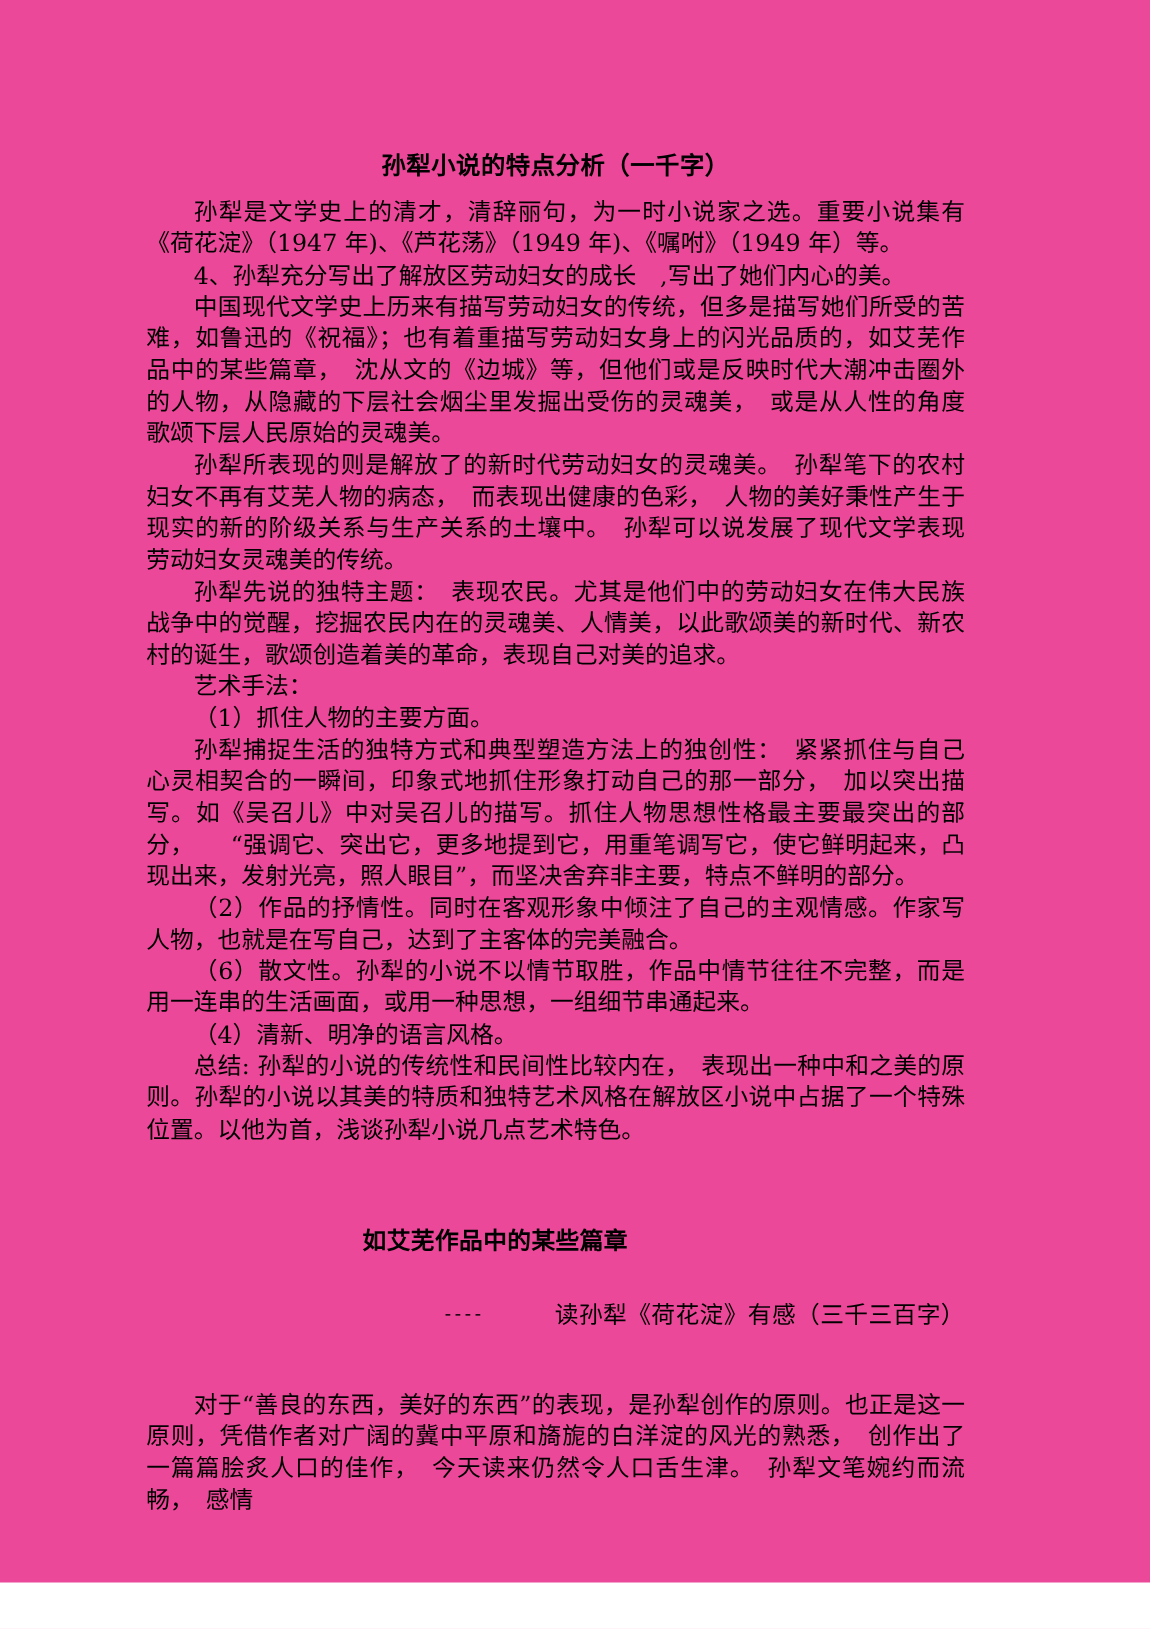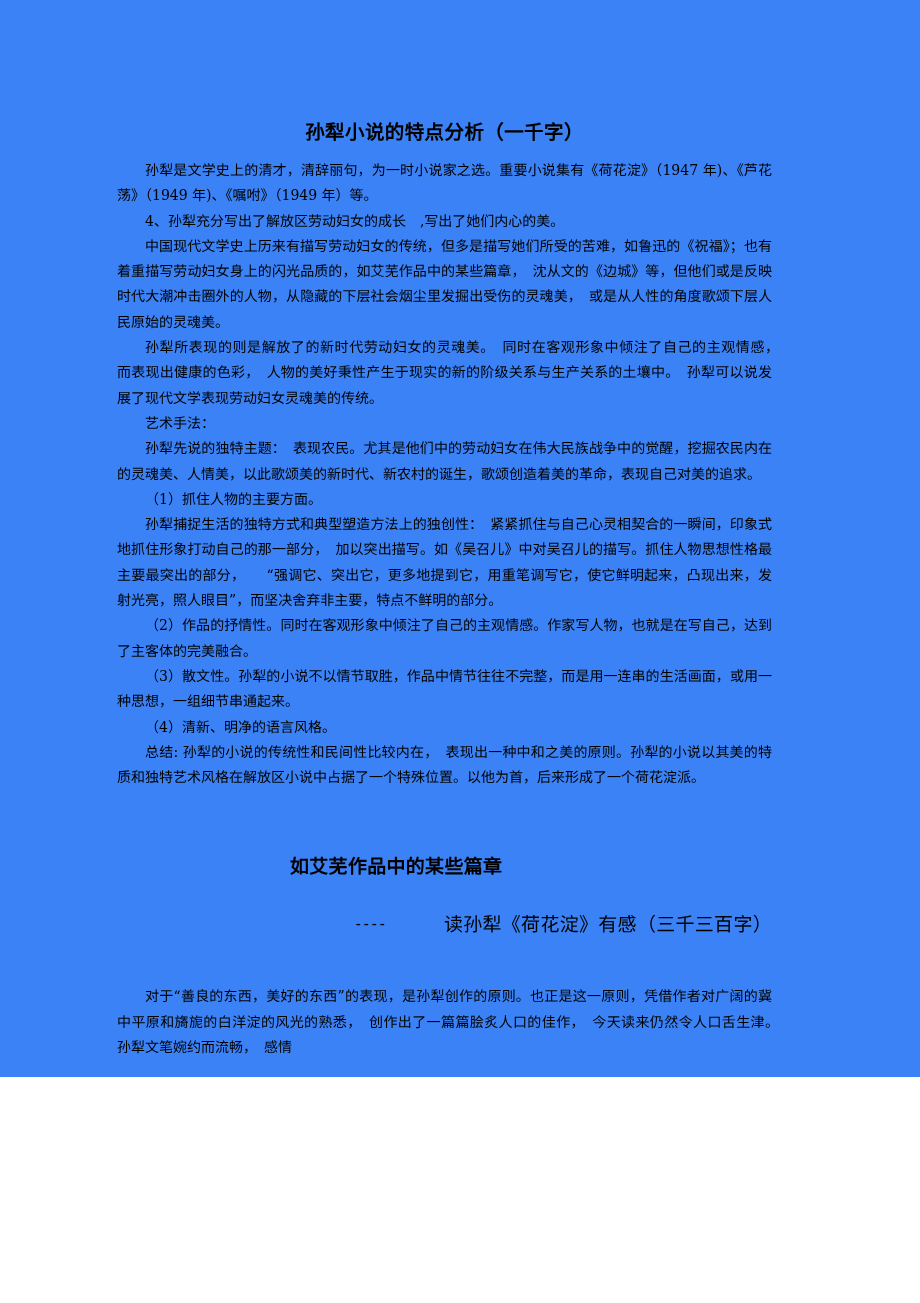--- a/index.html
+++ b/index.html
@@ -13,24 +13,24 @@
     height: 1303px;
     overflow: hidden;
     font-family: "DejaVu Serif", "Liberation Serif", serif;
     color: #000000;
     -webkit-font-smoothing: antialiased;
   }
 
   .page {
     position: relative;
     width: 920px;
-    height: 1077px;
+    height: 1266px;
     box-sizing: border-box;
     padding: 0;
-    background: #3b82f6;
+    background: #ec4899;
   }
 
   
   .doc-body {
     position: absolute;
     left: 117px;
     top: 0;
     width: 655px;
   }
 
@@ -39,21 +39,21 @@
     font-size: 19.5px;
     line-height: 26px;
     font-family: "DejaVu Serif", "Liberation Serif", serif;
     margin: 0;
     padding-top: 120px;
     letter-spacing: 0.4px;
     white-space: nowrap;
   }
 
   .para {
-    font-size: 14px;
+    font-size: 19px;
     line-height: 25.3px;
     text-align: justify;
     text-justify: inter-ideograph;
     margin: 0;
     letter-spacing: 0px;
     word-break: break-all;
   }
 
   .para.indent {
     text-indent: 2em;
@@ -100,29 +100,29 @@
 <div class="page">
   <div class="doc-body">
 
     <h1 class="title-main" id="t-main">孙犁小说的特点分析（一千字）</h1>
 
     <div class="spacer-12"></div>
 
     <p class="para indent">孙犁是文学史上的清才，清辞丽句，为一时小说家之选。重要小说集有《荷花淀》（1947 年)、《芦花荡》（1949 年)、《嘱咐》（1949 年）等。</p>
     <p class="para indent">4、孙犁充分写出了解放区劳动妇女的成长　,写出了她们内心的美。</p>
     <p class="para indent">中国现代文学史上历来有描写劳动妇女的传统，但多是描写她们所受的苦难，如鲁迅的《祝福》；也有着重描写劳动妇女身上的闪光品质的，如艾芜作品中的某些篇章，　沈从文的《边城》等，但他们或是反映时代大潮冲击圈外的人物，从隐藏的下层社会烟尘里发掘出受伤的灵魂美，　或是从人性的角度歌颂下层人民原始的灵魂美。</p>
-    <p class="para indent">孙犁所表现的则是解放了的新时代劳动妇女的灵魂美。　同时在客观形象中倾注了自己的主观情感，　而表现出健康的色彩，　人物的美好秉性产生于现实的新的阶级关系与生产关系的土壤中。　孙犁可以说发展了现代文学表现劳动妇女灵魂美的传统。</p>
+    <p class="para indent">孙犁所表现的则是解放了的新时代劳动妇女的灵魂美。　孙犁笔下的农村妇女不再有艾芜人物的病态，　而表现出健康的色彩，　人物的美好秉性产生于现实的新的阶级关系与生产关系的土壤中。　孙犁可以说发展了现代文学表现劳动妇女灵魂美的传统。</p>
+    <p class="para indent">孙犁先说的独特主题：　表现农民。尤其是他们中的劳动妇女在伟大民族战争中的觉醒，挖掘农民内在的灵魂美、人情美，以此歌颂美的新时代、新农村的诞生，歌颂创造着美的革命，表现自己对美的追求。</p>
     <p class="para indent">艺术手法：</p>
-    <p class="para indent">孙犁先说的独特主题：　表现农民。尤其是他们中的劳动妇女在伟大民族战争中的觉醒，挖掘农民内在的灵魂美、人情美，以此歌颂美的新时代、新农村的诞生，歌颂创造着美的革命，表现自己对美的追求。</p>
     <p class="para indent">（1）抓住人物的主要方面。</p>
     <p class="para indent">孙犁捕捉生活的独特方式和典型塑造方法上的独创性：　紧紧抓住与自己心灵相契合的一瞬间，印象式地抓住形象打动自己的那一部分，　加以突出描写。如《吴召儿》中对吴召儿的描写。抓住人物思想性格最主要最突出的部分，　　“强调它、突出它，更多地提到它，用重笔调写它，使它鲜明起来，凸现出来，发射光亮，照人眼目”，而坚决舍弃非主要，特点不鲜明的部分。</p>
     <p class="para indent">（2）作品的抒情性。同时在客观形象中倾注了自己的主观情感。作家写人物，也就是在写自己，达到了主客体的完美融合。</p>
-    <p class="para indent">（3）散文性。孙犁的小说不以情节取胜，作品中情节往往不完整，而是用一连串的生活画面，或用一种思想，一组细节串通起来。</p>
+    <p class="para indent">（6）散文性。孙犁的小说不以情节取胜，作品中情节往往不完整，而是用一连串的生活画面，或用一种思想，一组细节串通起来。</p>
     <p class="para indent">（4）清新、明净的语言风格。</p>
-    <p class="para indent">总结: 孙犁的小说的传统性和民间性比较内在，　表现出一种中和之美的原则。孙犁的小说以其美的特质和独特艺术风格在解放区小说中占据了一个特殊位置。以他为首，后来形成了一个荷花淀派。</p>
+    <p class="para indent">总结: 孙犁的小说的传统性和民间性比较内在，　表现出一种中和之美的原则。孙犁的小说以其美的特质和独特艺术风格在解放区小说中占据了一个特殊位置。以他为首，浅谈孙犁小说几点艺术特色。</p>
 
     <div class="spacer-62"></div>
 
     <h2 class="heading-two">如艾芜作品中的某些篇章</h2>
 
     <div class="spacer-30"></div>
 
     <div class="subtitle-row">
       <span class="dashes">----</span><span class="gap"></span><span>读孙犁《荷花淀》有感（三千三百字）</span>
     </div>

